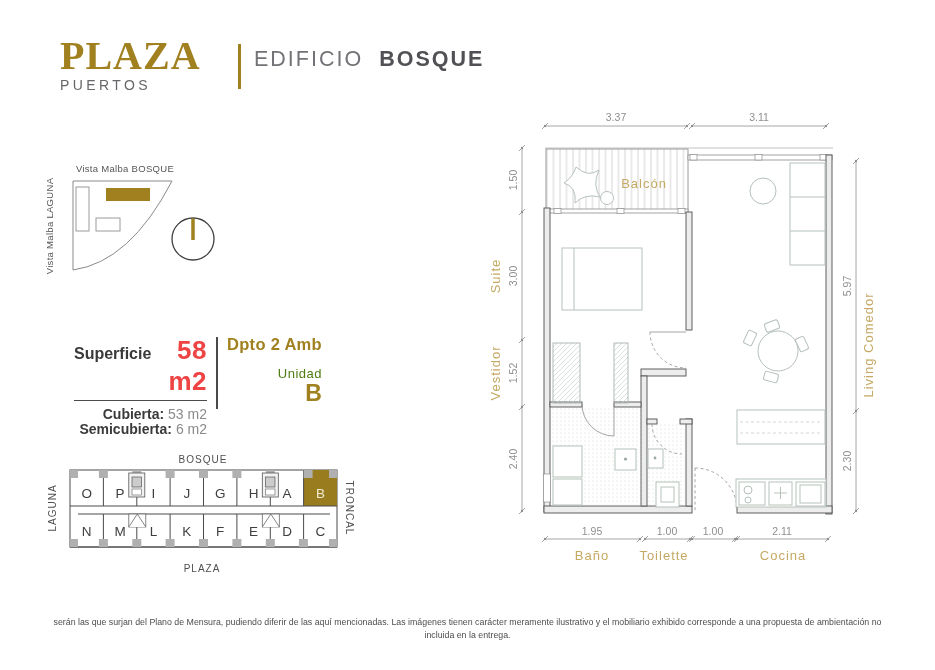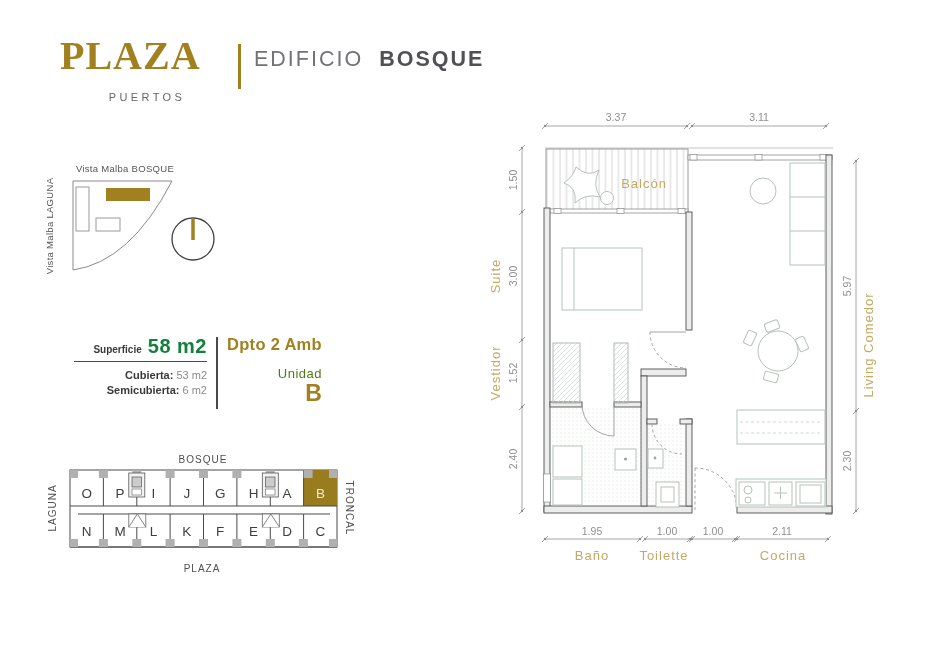--- a/index.html
+++ b/index.html
@@ -8,34 +8,34 @@
     background:#ffffff;font-family:"Liberation Sans",sans-serif;
     -webkit-font-smoothing:antialiased;
   }
   
   .brand{position:absolute;left:60px;top:36px;width:174px;}
   .brand .jochy{
     font-family:"Liberation Serif",serif;font-weight:700;font-size:40px;
     color:#A1801F;letter-spacing:1px;line-height:1;text-align:left;
   }
   .brand .puertos{
-    font-size:11px;letter-spacing:3.4px;color:#67676b;text-align:center;
-    margin-top:15px;font-weight:500;
+    font-size:14px;letter-spacing:3.4px;color:#67676b;text-align:left;
+    margin-top:1px;font-weight:500;
   }
   .brand-divider{position:absolute;left:238px;top:44px;width:2.5px;height:45px;background:#A1801F;}
   .building{position:absolute;left:254px;top:47px;font-size:21.5px;letter-spacing:2px;white-space:nowrap;}
   .building .b-light{color:#737377;font-weight:400;text-align:center;}
   .building .b-bold{color:#515155;font-weight:700;margin-left:8px;}
   
   .sup-left{position:absolute;left:74px;top:335px;width:133px;text-align:right;}
   .sup-row{display:flex;justify-content:flex-end;align-items:baseline;gap:6px;}
-  .sup-label{font-size:10px;font-weight:700;color:#3a3a3a;}
-  .sup-value{font-size:20px;font-weight:700;color:#15803d;letter-spacing:0.5px;}
+  .sup-label{font-size:16px;font-weight:700;color:#3a3a3a;}
+  .sup-value{font-size:26px;font-weight:700;color:#ef4444;letter-spacing:0.5px;}
   .sup-rule{border:none;border-top:1.5px solid #4a4a4a;margin:3px 0 6px 0;}
-  .sup-line{font-size:11px;line-height:15px;color:#8a8a8a;}
+  .sup-line{font-size:14px;line-height:15px;color:#8a8a8a;}
   .sup-line b{color:#3a3a3a;}
   .sup-divider{position:absolute;left:216px;top:337px;width:1.5px;height:72px;background:#4a4a4a;}
   .sup-right{position:absolute;left:227px;top:335px;text-align:right;}
   .dpto{font-size:16.5px;font-weight:700;color:#A1801F;letter-spacing:0.3px;}
   .unidad-label{font-size:13px;color:#4d7c0f;margin-top:12px;letter-spacing:0.5px;}
   .unidad-value{font-size:23px;color:#A1801F;font-weight:600;line-height:1.05;}
   
   .disclaimer{position:absolute;left:0;top:616px;width:935px;text-align:center;}
   .disclaimer p{margin:0 46px 2px 46px;font-size:8.8px;line-height:12.5px;color:#4d4d4d;}
   
@@ -339,13 +339,14 @@
       <text x="500" y="373" class="room-txt" transform="rotate(-90 500 373)">Vestidor</text>
       <text x="873" y="345" class="room-txt" transform="rotate(-90 873 345)">Living Comedor</text>
       <text x="592" y="560" class="room-txt">Baño</text>
       <text x="664" y="560" class="room-txt">Toilette</text>
       <text x="783" y="560" class="room-txt">Cocina</text>
     </g>
   </g>
 </svg>
 
 <div class="disclaimer">
+  <p>serán las que surjan del Plano de Mensura, pudiendo diferir de las aquí mencionadas. Las imágenes tienen carácter meramente ilustrativo y el mobiliario exhibido corresponde a una propuesta de ambientación no incluida en la entrega.</p>
 </div>
 
 </body></html>

